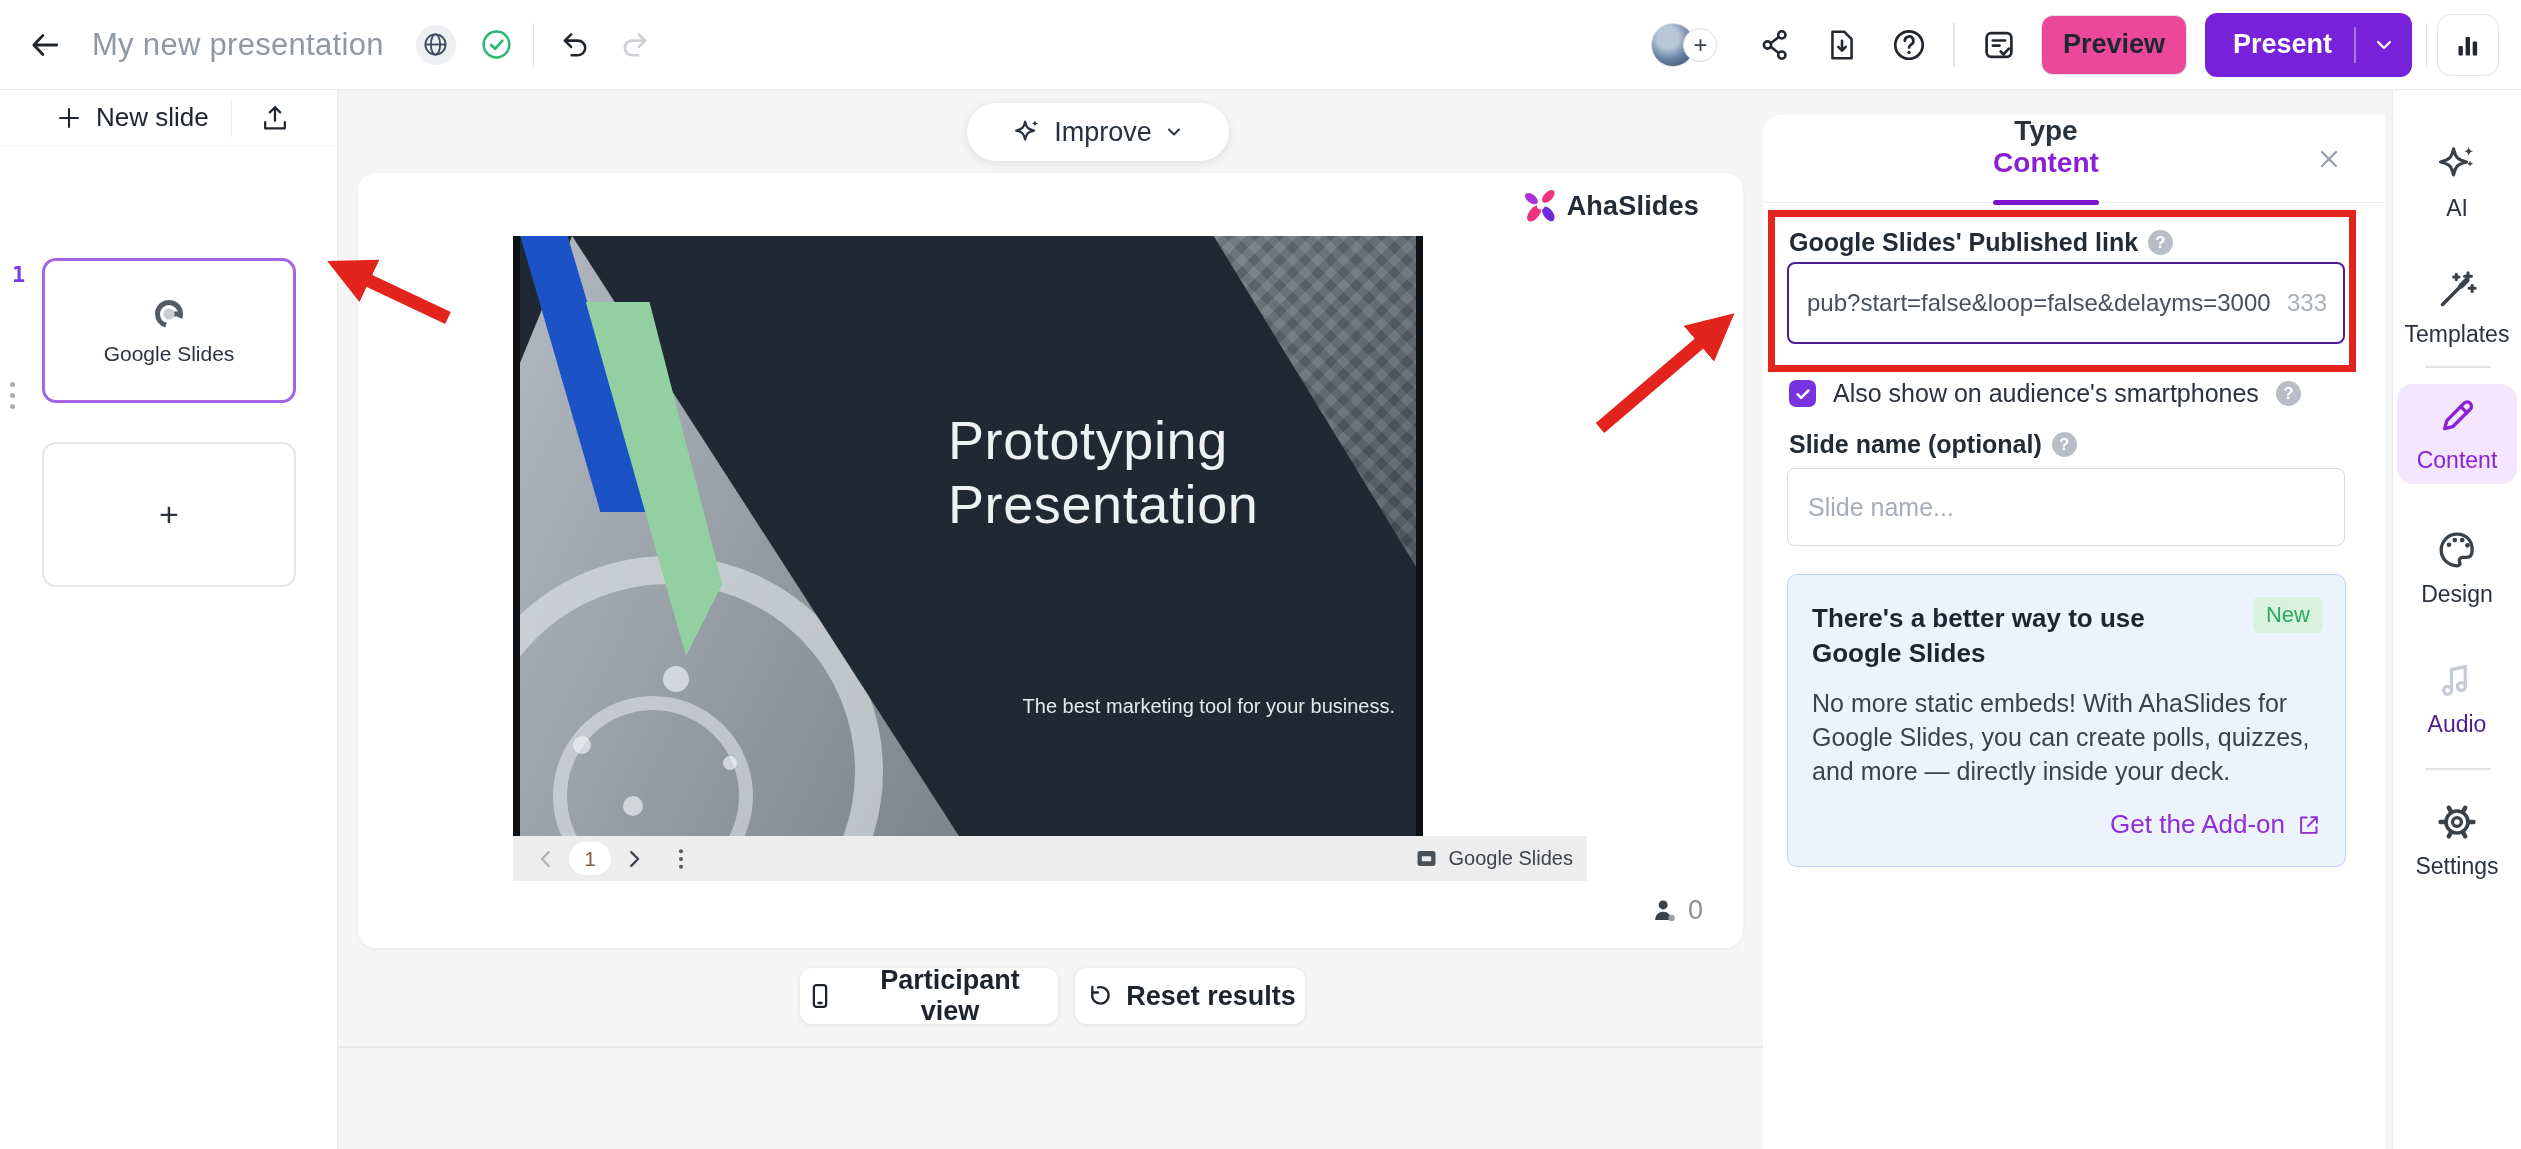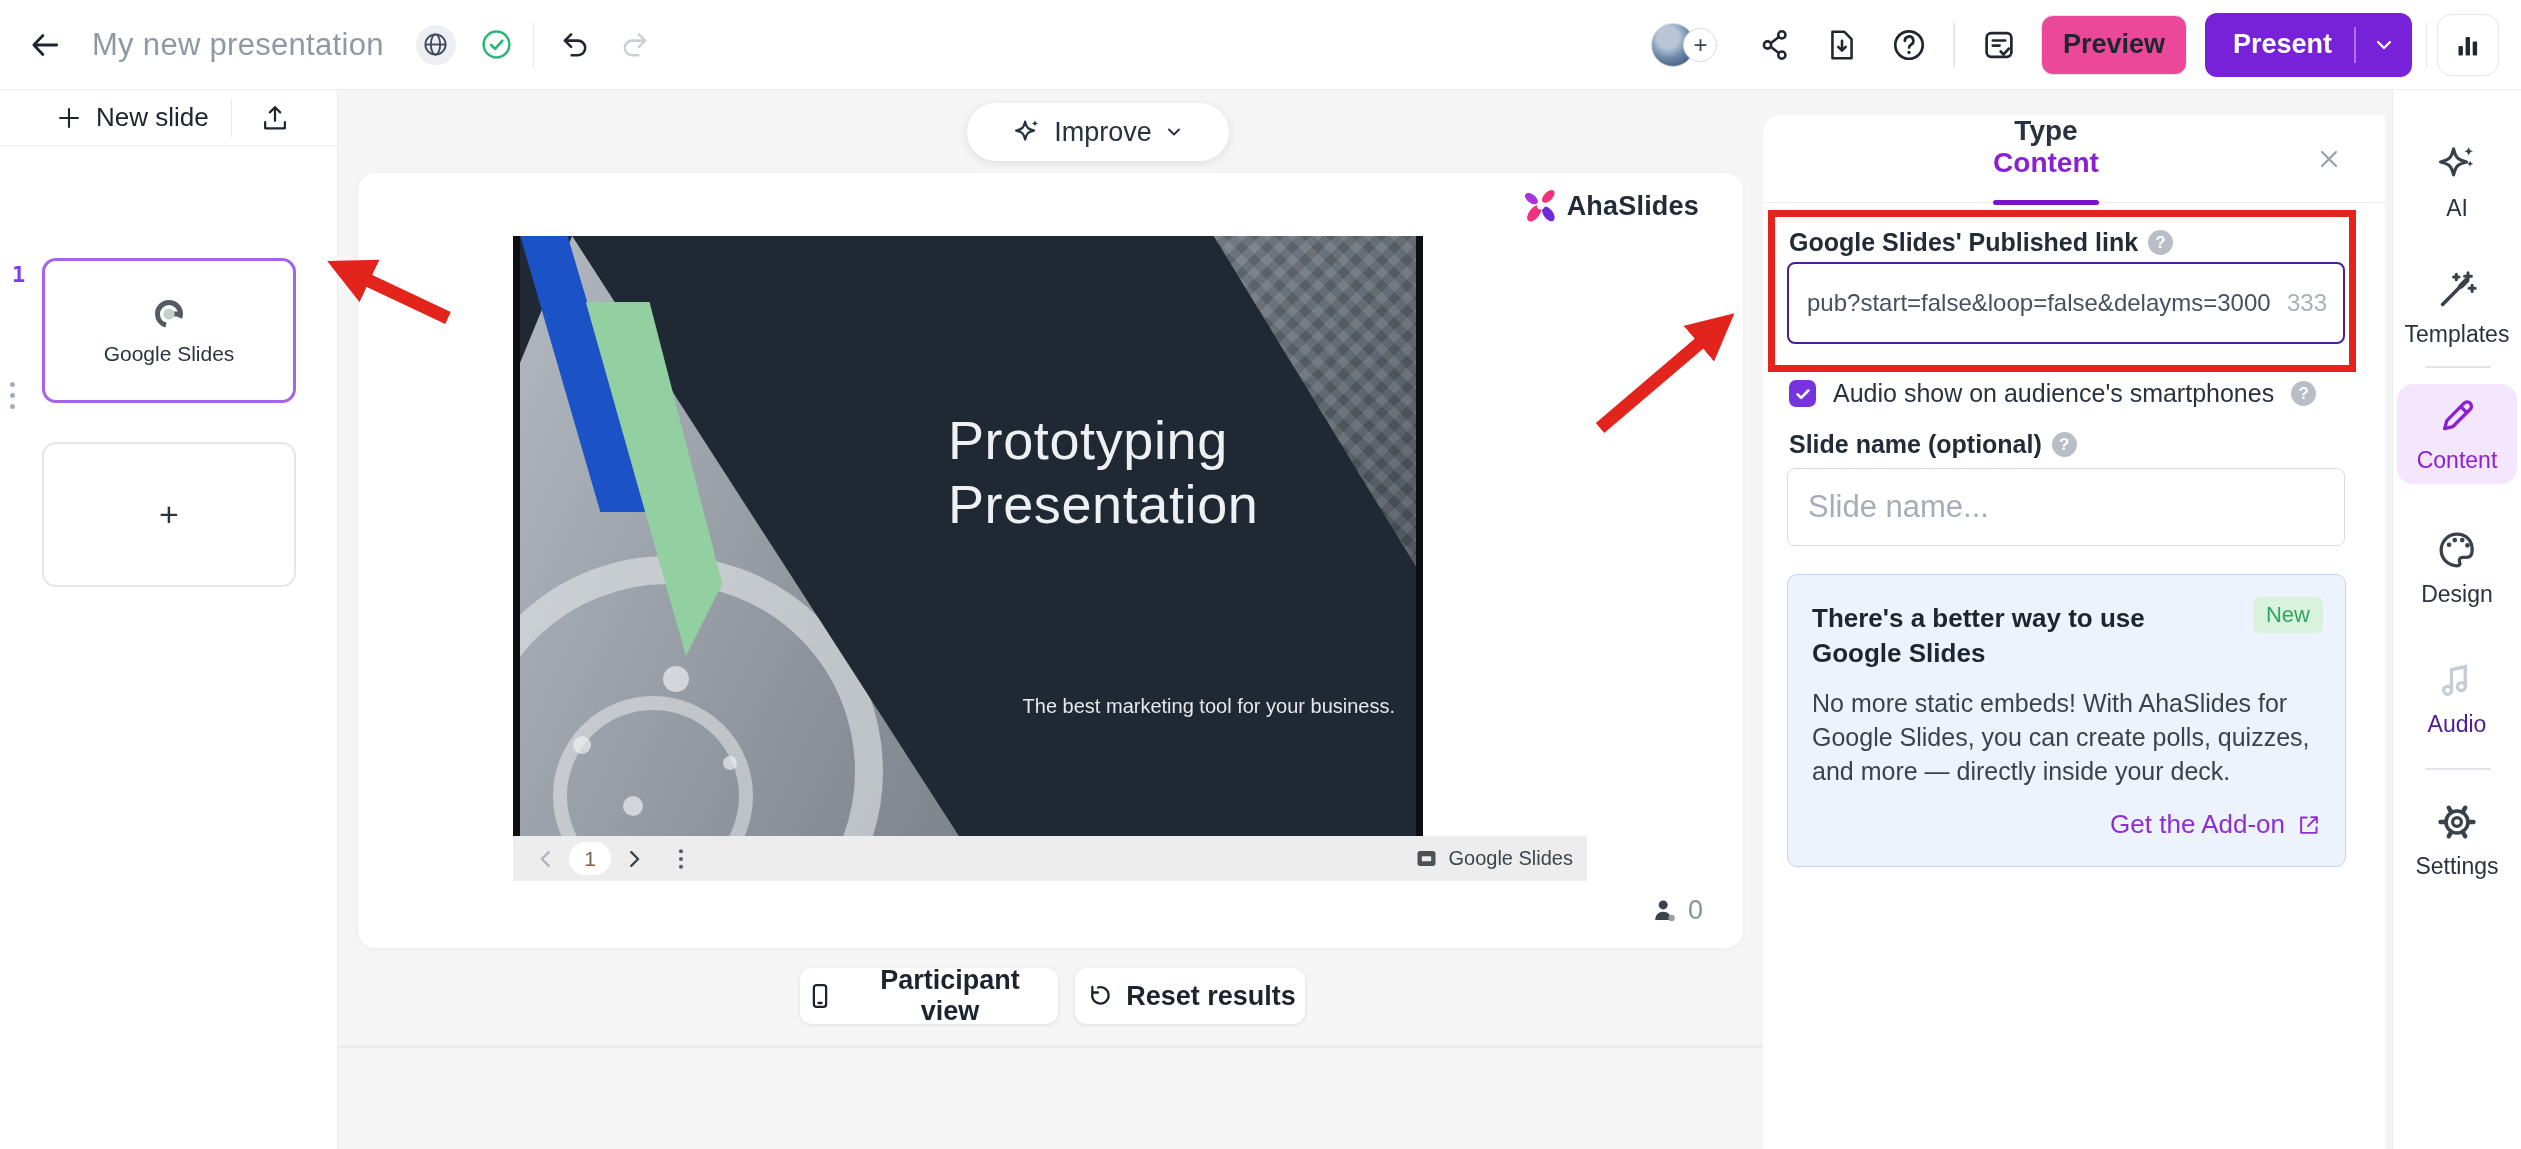--- a/index.html
+++ b/index.html
@@ -77,21 +77,21 @@
   .pclose{position:absolute;right:38px;top:26px;background:none;border:none;cursor:pointer;padding:4px;}
   .plabel{display:flex;align-items:center;gap:10px;font-size:25px;font-weight:600;color:#222b36;}
   .qmark{width:25px;height:25px;border-radius:50%;background:#b9bec6;color:#fff;font-size:17px;font-weight:700;display:inline-flex;align-items:center;justify-content:center;cursor:pointer;}
   .linkwrap{position:absolute;left:24px;top:147px;width:558px;height:82px;border:2px solid #4c1d95;border-radius:8px;background:#fff;display:flex;align-items:center;padding:0 16px;}
   .linkwrap input{flex:1;border:none;outline:none;font-size:24px;color:#46505e;background:transparent;min-width:0;}
   .charcount{font-size:24px;color:#aab0b8;margin-left:10px;}
   .checkrow{position:absolute;left:26px;top:264px;display:flex;align-items:center;gap:17px;}
   .checkbox{width:27px;height:27px;border-radius:7px;background:#7733e0;display:flex;align-items:center;justify-content:center;cursor:pointer;}
   .checkrow .clabel{font-size:25px;color:#2a323e;}
   .namelabel{position:absolute;left:26px;top:315px;}
-  .nameinput{position:absolute;left:24px;top:353px;width:558px;height:78px;border:1.5px solid #d7dade;border-radius:8px;font-size:31px;color:#46505e;padding:0 20px;outline:none;}
+  .nameinput{position:absolute;left:24px;top:353px;width:558px;height:78px;border:1.5px solid #d7dade;border-radius:8px;font-size:25px;color:#46505e;padding:0 20px;outline:none;}
   .nameinput::placeholder{color:#a6adb6;}
   .promo{position:absolute;left:24px;top:459px;width:559px;height:293px;background:#edf3fc;border:1.5px solid #bdd4f5;border-radius:10px;padding:26px 24px;}
   .promo-title{width:390px;font-size:26px;font-weight:600;color:#1d2530;line-height:35px;}
   .promo-badge{position:absolute;right:22px;top:22px;background:#d9f2de;color:#2fa763;font-size:22px;padding:5px 13px;border-radius:6px;}
   .promo-body{margin-top:15px;font-size:25px;color:#39424d;line-height:34px;width:505px;}
   .promo-linkrow{position:absolute;right:24px;bottom:26px;display:flex;align-items:center;gap:12px;color:#8d2ed6;font-size:26px;font-weight:500;cursor:pointer;}
 
   
   .rail{position:absolute;left:2392px;top:90px;width:129px;height:1059px;background:#fff;border-left:1.5px solid #e9ebee;z-index:6;}
   .rail-item{position:absolute;left:4px;width:120px;display:flex;flex-direction:column;align-items:center;gap:9px;cursor:pointer;background:none;border:none;padding:10px 0;border-radius:16px;}
@@ -408,21 +408,21 @@
       <input type="text" value="pub?start=false&amp;loop=false&amp;delayms=3000" style="">
       <span class="charcount">333</span>
     </div>
 
     <div class="checkrow">
       <span class="checkbox">
         <svg width="20" height="20" viewBox="0 0 26 26">
             <path d="M6 13.5 l4.6 4.6 L20 8.5" fill="none" stroke="#fff" stroke-width="3.4" stroke-linecap="round" stroke-linejoin="round"></path>
           </svg>
       </span>
-      <span class="clabel">Audio show on audience's smartphones</span>
+      <span class="clabel">Also show on audience's smartphones</span>
       <span class="qmark">?</span>
     </div>
 
     <div class="plabel namelabel">
       <span>Slide name (optional)</span>
       <span class="qmark">?</span>
     </div>
     <input type="text" class="nameinput" placeholder="Slide name..." style="">
 
     <div class="promo">

